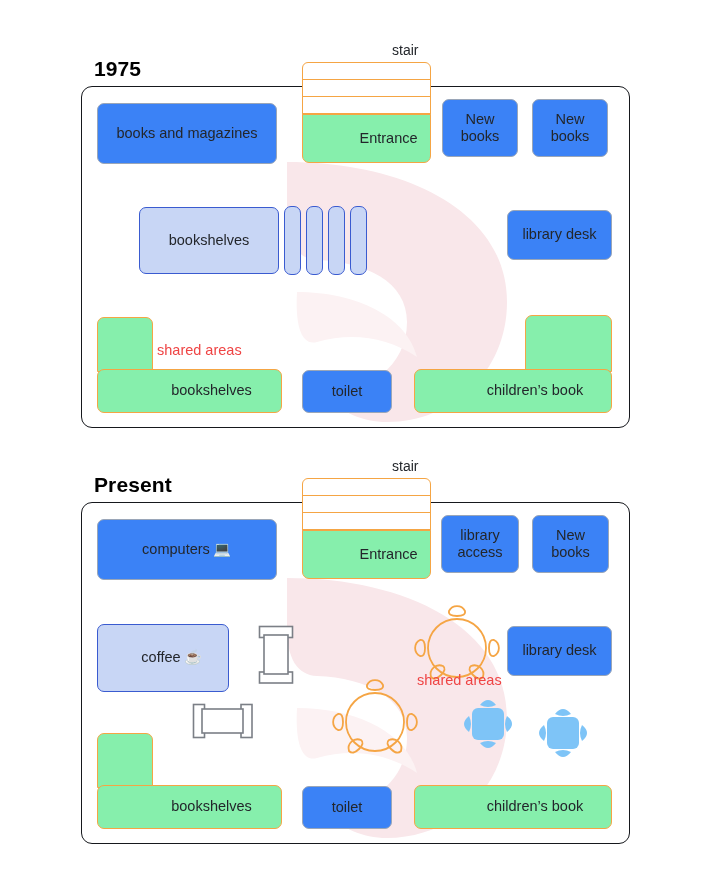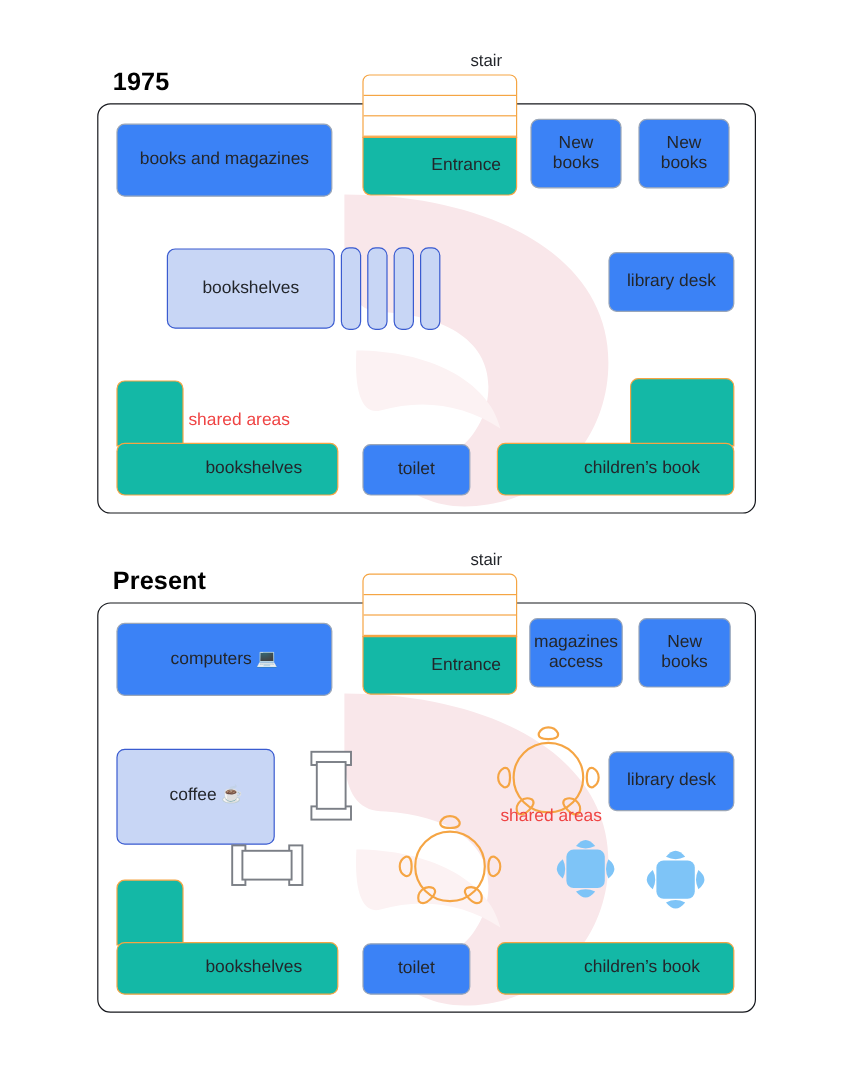--- a/index.html
+++ b/index.html
@@ -64,21 +64,21 @@
     display: flex;
     align-items: center;
     justify-content: center;
     font-size: 14.5px;
     color: #23262b;
     text-align: center;
     line-height: 1.18;
     white-space: pre-line;
   }
   .box.gray   { background: #3b82f6; border: 1.1px solid #9aa6b8; }
-  .box.orange { background: #14b8a6; border: 1.3px solid #f5a544; padding-left: 44px; }
+  .box.orange { background: #86efac; border: 1.3px solid #f5a544; padding-left: 44px; }
   .box.blue   { background: #c8d6f5; border: 1.3px solid #3a5bd0; }
 
   .label-free {
     position: absolute;
     font-size: 14.5px;
     color: #ef4444;
     white-space: nowrap;
   }
 
   
@@ -184,26 +184,26 @@
       <svg class="watermark" id="wm-present" viewBox="0 0 300 300">
         <path d="M30,20 C150,20 250,70 250,160 C250,230 195,280 130,280
                  C105,280 85,270 70,255 C110,250 150,225 150,180
                  C150,140 110,120 60,118 C40,117 30,100 30,70 Z" fill="#f9e7ea"></path>
         <path d="M40,150 C100,150 150,175 160,215 C130,195 95,190 60,200
                  C45,204 38,185 40,150 Z" fill="#fcf2f3"></path>
       </svg>
 
       <div class="box gray" style="left:15px; top:16px; width:180px; height:61px;text-align:right;">computers 💻</div>
 
-      <div class="box gray" style="left:359px; top:12px; width:78px; height:58px;">magazines
+      <div class="box gray" style="left:359px; top:12px; width:78px; height:58px;">library
 access</div>
       <div class="box gray" style="left:450px; top:12px; width:77px; height:58px;">New
 books</div>
 
-      <div class="box blue" style="left:15px; top:121px; width:132px; height:80px;padding-left:18px;">coffee ☕</div>
+      <div class="box blue" style="left:15px; top:121px; width:132px; height:68px;padding-left:18px;">coffee ☕</div>
 
       <svg class="furn" style="left:175px; top:122px;" width="38" height="60" viewBox="0 0 38 60">
         <rect x="2.5" y="1.5" width="33" height="11" fill="#ffffff" stroke="#7b7f86" stroke-width="1.6"></rect>
         <rect x="2.5" y="47" width="33" height="11" fill="#ffffff" stroke="#7b7f86" stroke-width="1.6"></rect>
         <rect x="7" y="10" width="24" height="39" fill="#ffffff" stroke="#7b7f86" stroke-width="1.6"></rect>
       </svg>
 
       <svg class="furn" style="left:110px; top:199px;" width="62" height="38" viewBox="0 0 62 38">
         <rect x="1.5" y="2.5" width="11" height="33" fill="#ffffff" stroke="#7b7f86" stroke-width="1.6"></rect>
         <rect x="49" y="2.5" width="11" height="33" fill="#ffffff" stroke="#7b7f86" stroke-width="1.6"></rect>

